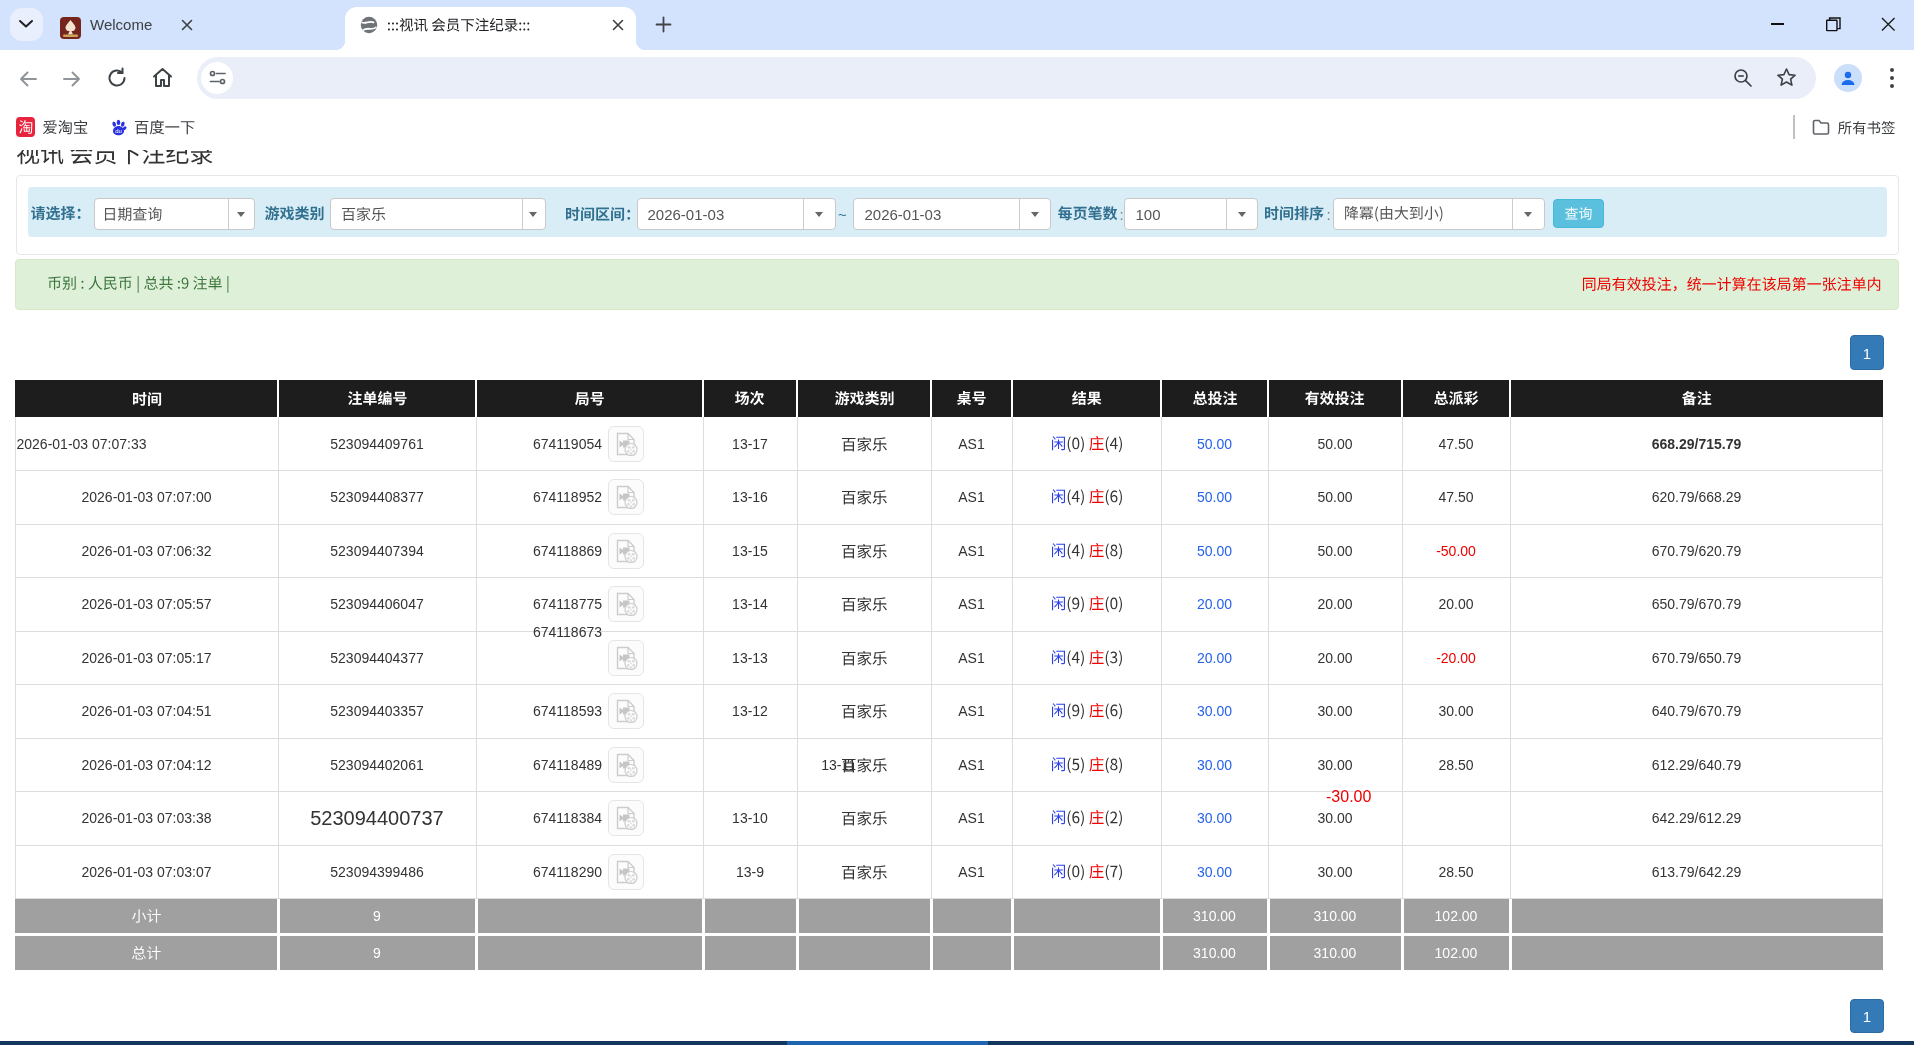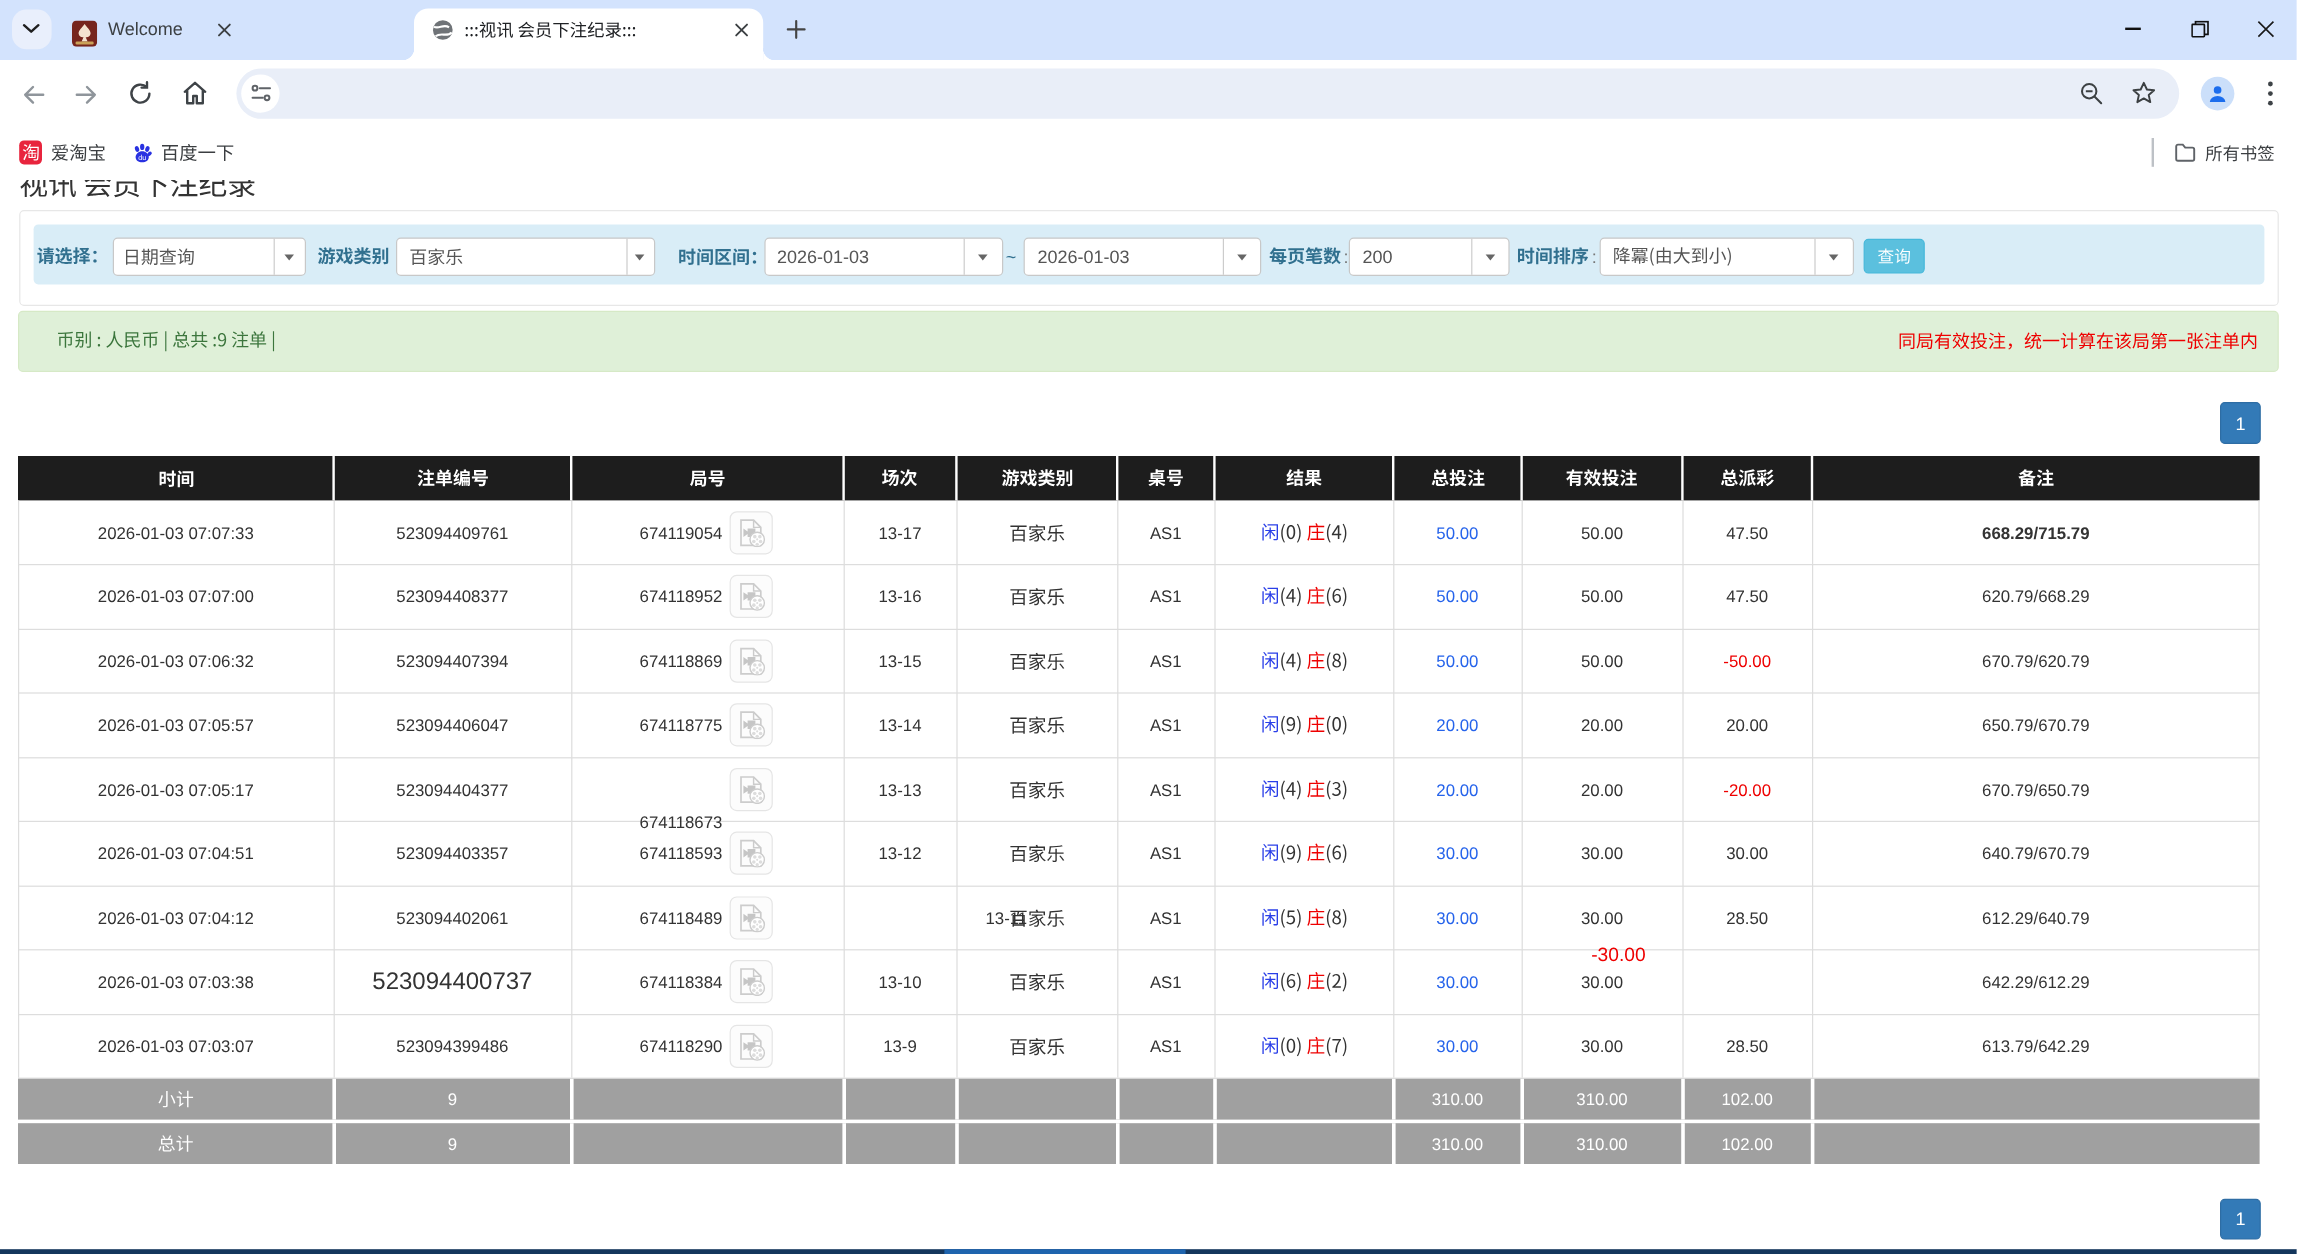--- a/index.html
+++ b/index.html
@@ -40,21 +40,21 @@
     <div class="abs" style="left:1019px;top:199px;width:1px;height:30px;background:#ccc"></div>
     <div class="abs" style="left:1030.5px;top:211.5px;width:0;height:0;border-left:4.5px solid transparent;border-right:4.5px solid transparent;border-top:5px solid #666"></div>
     <div style="position:absolute;left:864.5px;top:204.7px;font-size:15px;color:#555;font-weight:400;white-space:nowrap;line-height:19px">2026-01-03</div>
     <svg style="position:absolute;left:1058.0px;top:206.4px;overflow:visible;" width="59.3" height="14.3" viewBox="0.42 -12.87 59.31 14.28">
       <path fill="#31708f" d="M10.62 -7.05 10.575 -5.3999999999999995H8.775L9.285 -5.91C8.895 -6.27 8.235 -6.705 7.574999999999999 -7.05ZM0.525 -5.46V-3.855H2.61C2.4299999999999997 -2.67 2.235 -1.545 2.0549999999999997 -0.6599999999999999H3.0L10.185 -0.645C10.125 -0.44999999999999996 10.065 -0.3 10.004999999999999 -0.22499999999999998C9.855 -0.015 9.719999999999999 0.015 9.465 0.015C9.15 0.03 8.565 0.015 7.89 -0.045C8.115 0.345 8.295 0.945 8.31 1.335C9.09 1.38 9.84 1.38 10.334999999999999 1.305C10.844999999999999 1.23 11.25 1.08 11.58 0.585C11.745 0.36 11.879999999999999 -0.015 11.985 -0.645H13.844999999999999V-2.2199999999999998H12.165L12.27 -3.855H14.504999999999999V-5.46H12.344999999999999L12.42 -7.83C12.42 -8.055 12.434999999999999 -8.625 12.434999999999999 -8.625H3.525C3.795 -8.985 4.05 -9.375 4.305 -9.78H13.934999999999999V-11.385H5.234999999999999L5.685 -12.315L3.885 -12.84C3.12 -10.98 1.7999999999999998 -9.06 0.42 -7.904999999999999C0.87 -7.665 1.665 -7.154999999999999 2.04 -6.8549999999999995C2.4 -7.2299999999999995 2.775 -7.6499999999999995 3.15 -8.129999999999999C3.06 -7.2749999999999995 2.955 -6.375 2.835 -5.46ZM5.85 -6.45C6.435 -6.18 7.08 -5.7749999999999995 7.59 -5.3999999999999995H4.62L4.8149999999999995 -7.05H6.465ZM10.395 -2.2199999999999998H8.64L9.135 -2.73C8.745 -3.105 8.07 -3.54 7.41 -3.915H10.514999999999999ZM5.654999999999999 -3.3449999999999998C6.255 -3.045 6.93 -2.625 7.455 -2.2199999999999998H4.17L4.41 -3.915H6.24Z M21.615 -6.734999999999999V-4.05C21.615 -2.5949999999999998 20.775 -1.05 15.6 -0.09C16.005 0.27 16.515 0.975 16.71 1.365C22.305 0.195 23.475 -1.8599999999999999 23.475 -4.02V-6.734999999999999ZM23.04 -1.425C24.75 -0.6749999999999999 27.09 0.54 28.2 1.365L29.31 -0.045C28.11 -0.855 25.71 -1.98 24.060000000000002 -2.6399999999999997ZM17.235 -9.014999999999999V-2.025H19.08V-7.364999999999999H26.07V-2.07H28.005V-9.014999999999999H22.545C22.755 -9.42 22.98 -9.885 23.189999999999998 -10.365H29.13V-12.03H16.005V-10.365H21.165C21.045 -9.915 20.895 -9.435 20.759999999999998 -9.014999999999999Z M30.72 -2.88 30.885 -1.3199999999999998 35.955 -1.68V-1.1099999999999999C35.955 0.6749999999999999 36.525 1.185 38.595 1.185C39.045 1.185 41.085 1.185 41.55 1.185C43.23 1.185 43.74 0.63 43.965 -1.26C43.47 -1.365 42.735 -1.635 42.345 -1.92C42.24 -0.615 42.105000000000004 -0.375 41.4 -0.375C40.905 -0.375 39.18 -0.375 38.79 -0.375C37.935 -0.375 37.785 -0.48 37.785 -1.125V-1.7999999999999998L44.31 -2.265L44.144999999999996 -3.78L37.785 -3.36V-4.29L43.155 -4.665L43.004999999999995 -6.1049999999999995L37.785 -5.76V-6.54C39.81 -6.675 41.775 -6.885 43.394999999999996 -7.185L42.615 -8.685C39.825 -8.174999999999999 35.49 -7.875 31.68 -7.785C31.845 -7.395 32.025 -6.75 32.055 -6.3C33.3 -6.3149999999999995 34.62 -6.359999999999999 35.955 -6.42V-5.654999999999999L31.44 -5.3549999999999995L31.59 -3.8699999999999997L35.955 -4.17V-3.225ZM38.745 -12.87C38.415 -11.879999999999999 37.875 -10.905 37.23 -10.125V-11.504999999999999H33.975C34.11 -11.805 34.23 -12.12 34.35 -12.42L32.625 -12.87C32.145 -11.475 31.305 -10.049999999999999 30.345 -9.15C30.765 -8.924999999999999 31.515 -8.445 31.86 -8.16C32.31 -8.655 32.76 -9.299999999999999 33.18 -10.004999999999999H33.405C33.78 -9.375 34.14 -8.625 34.29 -8.129999999999999L35.835 -8.745C35.715 -9.09 35.49 -9.555 35.22 -10.004999999999999H37.125C36.9 -9.75 36.66 -9.51 36.42 -9.299999999999999C36.84 -9.06 37.59 -8.565 37.935 -8.265C38.415 -8.73 38.894999999999996 -9.33 39.315 -10.004999999999999H39.9C40.215 -9.48 40.515 -8.879999999999999 40.635 -8.459999999999999L42.195 -9.03C42.105000000000004 -9.299999999999999 41.925 -9.66 41.715 -10.004999999999999H44.28V-11.504999999999999H40.125C40.26 -11.805 40.394999999999996 -12.105 40.5 -12.42Z M51.36 -12.57C51.12 -12.0 50.7 -11.174999999999999 50.37 -10.65L51.51 -10.139999999999999C51.9 -10.605 52.38 -11.295 52.875 -11.969999999999999ZM50.61 -3.57C50.34 -3.045 49.98 -2.58 49.575 -2.175L48.345 -2.775L48.795 -3.57ZM46.2 -2.205C46.89 -1.9349999999999998 47.625 -1.575 48.345 -1.2C47.49 -0.6749999999999999 46.485 -0.285 45.39 -0.045C45.69 0.27 46.035 0.8999999999999999 46.2 1.305C47.55 0.9299999999999999 48.765 0.39 49.785 -0.375C50.22 -0.105 50.61 0.16499999999999998 50.925 0.40499999999999997L51.99 -0.765C51.69 -0.975 51.315 -1.2 50.925 -1.44C51.69 -2.31 52.275 -3.3899999999999997 52.65 -4.725L51.675 -5.085L51.405 -5.0249999999999995H49.515L49.755 -5.609999999999999L48.165 -5.895C48.06 -5.609999999999999 47.94 -5.325 47.805 -5.0249999999999995H45.9V-3.57H47.055C46.77 -3.06 46.47 -2.5949999999999998 46.2 -2.205ZM46.005 -11.955C46.365 -11.37 46.725 -10.59 46.83 -10.08H45.645V-8.67H47.865C47.175 -7.935 46.215 -7.2749999999999995 45.33 -6.915C45.66 -6.585 46.05 -6.0 46.26 -5.595C47.01 -6.015 47.805 -6.63 48.495 -7.319999999999999V-5.984999999999999H50.16V-7.6049999999999995C50.73 -7.154999999999999 51.315 -6.66 51.644999999999996 -6.345L52.59 -7.59C52.32 -7.785 51.495 -8.28 50.805 -8.67H53.01V-10.08H50.16V-12.75H48.495V-10.08H46.95L48.195 -10.62C48.075 -11.16 47.685 -11.924999999999999 47.295 -12.495ZM54.18 -12.705C53.85 -10.004999999999999 53.175 -7.4399999999999995 51.975 -5.88C52.335 -5.625 53.01 -5.04 53.265 -4.74C53.55 -5.145 53.82 -5.595 54.06 -6.09C54.345 -4.95 54.69 -3.885 55.125 -2.94C54.345 -1.68 53.25 -0.735 51.735 -0.045C52.035 0.3 52.515 1.05 52.665 1.41C54.075 0.69 55.17 -0.21 56.01 -1.335C56.685 -0.3 57.525 0.57 58.56 1.2149999999999999C58.815 0.765 59.34 0.12 59.73 -0.195C58.59 -0.825 57.69 -1.77 56.985 -2.94C57.705 -4.425 58.155 -6.194999999999999 58.44 -8.31H59.385V-9.975H55.365C55.545 -10.785 55.71 -11.61 55.83 -12.465ZM56.76 -8.31C56.61 -7.035 56.385 -5.895 56.04 -4.905C55.635 -5.955 55.335 -7.095 55.125 -8.31Z"></path>
     </svg>
     <div style="position:absolute;left:1119.5px;top:204.7px;font-size:15px;color:#777;font-weight:400;white-space:nowrap;line-height:19px">:</div>
     <div class="abs" style="left:1123.5px;top:198px;width:134.5px;height:32px;background:#fff;border:1px solid #c8c8c8;border-radius:4px"></div>
     <div class="abs" style="left:1226px;top:199px;width:1px;height:30px;background:#ccc"></div>
     <div class="abs" style="left:1237.5px;top:211.5px;width:0;height:0;border-left:4.5px solid transparent;border-right:4.5px solid transparent;border-top:5px solid #666"></div>
-    <div style="position:absolute;left:1135.5px;top:204.7px;font-size:15px;color:#555;font-weight:400;white-space:nowrap;line-height:19px">200</div>
+    <div style="position:absolute;left:1135.5px;top:204.7px;font-size:15px;color:#555;font-weight:400;white-space:nowrap;line-height:19px">100</div>
     <svg style="position:absolute;left:1265.0px;top:206.4px;overflow:visible;" width="58.4" height="14.3" viewBox="0.99 -12.87 58.36 14.28">
       <path fill="#31708f" d="M6.885 -6.42C7.6049999999999995 -5.325 8.58 -3.84 9.014999999999999 -2.9699999999999998L10.62 -3.9C10.125 -4.755 9.105 -6.165 8.37 -7.199999999999999ZM4.484999999999999 -5.7749999999999995V-3.045H2.67V-5.7749999999999995ZM4.484999999999999 -7.35H2.67V-9.959999999999999H4.484999999999999ZM0.99 -11.565V-0.24H2.67V-1.44H6.165V-11.565ZM11.205 -12.645V-9.975H6.72V-8.19H11.205V-1.065C11.205 -0.765 11.084999999999999 -0.6599999999999999 10.754999999999999 -0.6599999999999999C10.424999999999999 -0.6599999999999999 9.315 -0.6599999999999999 8.265 -0.705C8.535 -0.195 8.82 0.615 8.895 1.1099999999999999C10.395 1.125 11.459999999999999 1.08 12.12 0.7949999999999999C12.795 0.51 13.035 0.03 13.035 -1.05V-8.19H14.565V-9.975H13.035V-12.645Z M16.065 -9.135V1.3199999999999998H17.925V-9.135ZM16.275 -11.775C16.965 -11.055 17.73 -10.065 18.045 -9.405L19.56 -10.379999999999999C19.215 -11.055 18.39 -11.985 17.7 -12.645ZM21.06 -4.2299999999999995H23.955V-2.79H21.06ZM21.06 -7.095H23.955V-5.67H21.06ZM19.455 -8.535V-1.3499999999999999H25.634999999999998V-8.535ZM20.085 -12.0V-10.32H27.21V-0.6C27.21 -0.42 27.15 -0.345 26.955 -0.345C26.79 -0.345 26.22 -0.32999999999999996 25.755 -0.36C25.965 0.075 26.189999999999998 0.78 26.265 1.2449999999999999C27.21 1.2449999999999999 27.915 1.2149999999999999 28.424999999999997 0.945C28.92 0.6599999999999999 29.07 0.24 29.07 -0.6V-12.0Z M32.325 -12.75V-9.885H30.63V-8.219999999999999H32.325V-5.535C31.62 -5.37 30.975 -5.234999999999999 30.435 -5.13L30.705 -3.36L32.325 -3.78V-0.645C32.325 -0.44999999999999996 32.265 -0.39 32.07 -0.39C31.89 -0.39 31.335 -0.39 30.81 -0.40499999999999997C31.02 0.045 31.245 0.75 31.29 1.2C32.28 1.2 32.955 1.155 33.435 0.885C33.9 0.615 34.05 0.18 34.05 -0.645V-4.2299999999999995L35.61 -4.6499999999999995L35.4 -6.3L34.05 -5.955V-8.219999999999999H35.415V-9.885H34.05V-12.75ZM35.55 -3.9899999999999998V-2.37H37.815V1.3199999999999998H39.54V-12.555H37.815V-10.365H35.88V-8.79H37.815V-7.17H35.925V-5.609999999999999H37.815V-3.9899999999999998ZM40.575 -12.57V1.3499999999999999H42.3V-2.34H44.55V-3.945H42.3V-5.609999999999999H44.235V-7.17H42.3V-8.79H44.355V-10.365H42.3V-12.57Z M50.55 -6.09C51.255 -5.7749999999999995 52.095 -5.37 52.86 -4.9799999999999995H48.78V-3.465H52.875V-0.525C52.875 -0.32999999999999996 52.8 -0.27 52.5 -0.27C52.23 -0.255 51.135 -0.27 50.25 -0.3C50.49 0.16499999999999998 50.76 0.855 50.835 1.3499999999999999C52.14 1.3499999999999999 53.1 1.365 53.79 1.1099999999999999C54.495 0.87 54.69 0.42 54.69 -0.48V-3.465H56.835C56.535 -2.94 56.205 -2.4299999999999997 55.92 -2.04L57.36 -1.38C58.004999999999995 -2.205 58.754999999999995 -3.4499999999999997 59.355 -4.56L58.065 -5.085L57.78 -4.9799999999999995H55.695L55.815 -5.1L55.08 -5.505C56.25 -6.225 57.36 -7.154999999999999 58.215 -8.025L57.075 -8.91L56.67 -8.82H49.485V-7.395H55.17C54.69 -6.975 54.15 -6.555 53.61 -6.24C52.92 -6.555 52.215 -6.8549999999999995 51.63 -7.095ZM51.885 -12.389999999999999 52.35 -11.205H46.635V-7.109999999999999C46.635 -4.89 46.545 -1.74 45.285 0.40499999999999997C45.705 0.6 46.485 1.1099999999999999 46.8 1.41C48.165 -0.945 48.39 -4.6499999999999995 48.39 -7.095V-9.54H59.355V-11.205H54.42C54.225 -11.7 53.925 -12.36 53.67 -12.87Z"></path>
     </svg>
     <div style="position:absolute;left:1326.5px;top:204.7px;font-size:15px;color:#777;font-weight:400;white-space:nowrap;line-height:19px">:</div>
     <div class="abs" style="left:1333px;top:198px;width:211.5px;height:32px;background:#fff;border:1px solid #c8c8c8;border-radius:4px"></div>
     <div class="abs" style="left:1511.5px;top:199px;width:1px;height:30px;background:#ccc"></div>
     <div class="abs" style="left:1523.5px;top:211.5px;width:0;height:0;border-left:4.5px solid transparent;border-right:4.5px solid transparent;border-top:5px solid #666"></div>
     <svg style="position:absolute;left:1345.0px;top:205.7px;overflow:visible;" width="97.6" height="15.5" viewBox="1.17 -12.60 97.59 15.54">
       <path fill="#555" d="M11.76 -10.379999999999999C11.295 -9.705 10.665 -9.105 9.945 -8.594999999999999C9.27 -9.075 8.715 -9.629999999999999 8.295 -10.245L8.415 -10.379999999999999ZM8.715 -12.6C8.1 -11.475 6.975 -10.11 5.415 -9.105C5.654999999999999 -8.94 5.984999999999999 -8.58 6.1499999999999995 -8.34C6.705 -8.73 7.199999999999999 -9.135 7.635 -9.57C8.055 -9.014999999999999 8.535 -8.504999999999999 9.09 -8.04C7.92 -7.364999999999999 6.569999999999999 -6.87 5.22 -6.569999999999999C5.415 -6.345 5.685 -5.9399999999999995 5.79 -5.67C7.26 -6.045 8.7 -6.614999999999999 9.959999999999999 -7.395C11.084999999999999 -6.66 12.389999999999999 -6.12 13.799999999999999 -5.805C13.95 -6.09 14.25 -6.51 14.49 -6.72C13.17 -6.975 11.91 -7.425 10.844999999999999 -8.01C11.879999999999999 -8.82 12.735 -9.795 13.29 -10.995L12.584999999999999 -11.34L12.405 -11.295H9.135C9.389999999999999 -11.655 9.629999999999999 -12.03 9.84 -12.389999999999999ZM6.165 -5.13V-4.14H9.645V-2.1H7.109999999999999L7.529999999999999 -3.57L6.51 -3.705C6.3149999999999995 -2.8649999999999998 6.0 -1.815 5.7299999999999995 -1.1099999999999999H9.645V1.2H10.74V-1.1099999999999999H14.145V-2.1H10.74V-4.14H13.68V-5.13H10.74V-6.285H9.645V-5.13ZM1.17 -11.985V1.17H2.175V-10.965H4.185C3.81 -9.959999999999999 3.33 -8.64 2.835 -7.574999999999999C4.05 -6.375 4.365 -5.3549999999999995 4.38 -4.53C4.38 -4.05 4.29 -3.63 4.02 -3.48C3.9 -3.375 3.7199999999999998 -3.3449999999999998 3.51 -3.33C3.255 -3.315 2.925 -3.315 2.55 -3.36C2.73 -3.06 2.835 -2.6399999999999997 2.85 -2.355C3.21 -2.34 3.5999999999999996 -2.34 3.9299999999999997 -2.385C4.26 -2.415 4.53 -2.505 4.755 -2.655C5.1899999999999995 -2.9699999999999998 5.385 -3.6149999999999998 5.385 -4.425C5.385 -5.37 5.1 -6.45 3.885 -7.694999999999999C4.455 -8.895 5.055 -10.35 5.535 -11.58L4.8 -12.03L4.635 -11.985Z M16.08 -11.924999999999999V-9.27H17.07V-11.055H27.795V-9.27H28.83V-11.924999999999999ZM18.675 -6.3149999999999995H26.295V-5.535H18.675ZM18.675 -7.725H26.295V-6.96H18.675ZM23.97 -10.725V-10.049999999999999H21.0V-10.725H19.965V-10.049999999999999H17.445V-9.254999999999999H19.965V-8.655H21.0V-9.254999999999999H23.97V-8.655H25.02V-9.254999999999999H27.405V-10.049999999999999H25.02V-10.725ZM17.61 -8.4V-4.845H20.384999999999998C20.22 -4.59 20.025 -4.335 19.8 -4.095H15.9V-3.255H18.884999999999998C18.03 -2.5949999999999998 16.92 -1.9949999999999999 15.54 -1.545C15.765 -1.365 16.035 -0.975 16.17 -0.72C16.935 -1.005 17.625 -1.3199999999999998 18.24 -1.665V0.615H19.275V-1.5H21.915V1.2H22.995V-1.5H25.799999999999997V-0.40499999999999997C25.799999999999997 -0.255 25.755 -0.21 25.59 -0.21C25.424999999999997 -0.21 24.869999999999997 -0.21 24.240000000000002 -0.22499999999999998C24.36 0.015 24.525 0.315 24.585 0.57C25.455 0.57 26.025 0.57 26.4 0.435C26.759999999999998 0.3 26.85 0.075 26.85 -0.40499999999999997V-1.6199999999999999C27.48 -1.26 28.155 -0.96 28.814999999999998 -0.765C28.965 -1.02 29.265 -1.395 29.490000000000002 -1.605C28.244999999999997 -1.905 26.939999999999998 -2.52 26.025 -3.255H29.174999999999997V-4.095H21.09C21.285 -4.335 21.45 -4.59 21.6 -4.845H27.42V-8.4ZM19.275 -2.295H19.215C19.65 -2.5949999999999998 20.025 -2.925 20.355 -3.255H24.810000000000002C25.11 -2.925 25.455 -2.5949999999999998 25.845 -2.295H22.995V-3.135H21.915V-2.295Z M33.585 2.94 34.425 2.565C33.135 0.435 32.52 -2.1149999999999998 32.52 -4.665C32.52 -7.199999999999999 33.135 -9.735 34.425 -11.879999999999999L33.585 -12.27C32.205 -10.02 31.38 -7.6049999999999995 31.38 -4.665C31.38 -1.71 32.205 0.705 33.585 2.94Z M37.905 -4.185H41.955V-0.855H37.905ZM47.22 -4.185V-0.855H43.095V-4.185ZM37.905 -5.295V-8.565H41.955V-5.295ZM47.22 -5.295H43.095V-8.565H47.22ZM41.955 -12.6V-9.69H36.78V1.2H37.905V0.27H47.22V1.14H48.39V-9.69H43.095V-12.6Z M56.985 -12.584999999999999C56.97 -11.4 56.985 -9.885 56.76 -8.295H51.0V-7.14H56.565C55.965 -4.29 54.465 -1.38 50.715 0.24C51.03 0.48 51.39 0.885 51.57 1.17C55.230000000000004 -0.51 56.85 -3.3899999999999997 57.585 -6.285C58.755 -2.8649999999999998 60.69 -0.21 63.6 1.17C63.795 0.84 64.155 0.375 64.44 0.12C61.53 -1.095 59.565 -3.8249999999999997 58.515 -7.14H64.2V-8.295H57.96C58.17 -9.87 58.185 -11.37 58.2 -12.584999999999999Z M74.68499999999999 -11.309999999999999V-2.2199999999999998H75.73499999999999V-11.309999999999999ZM77.65499999999999 -12.36V-0.5549999999999999C77.65499999999999 -0.3 77.58 -0.22499999999999998 77.32499999999999 -0.22499999999999998C77.07 -0.21 76.24499999999999 -0.21 75.35999999999999 -0.24C75.53999999999999 0.06 75.72 0.57 75.77999999999999 0.885C76.875 0.885 77.66999999999999 0.855 78.13499999999999 0.6599999999999999C78.585 0.48 78.75 0.15 78.75 -0.5549999999999999V-12.36ZM66.0 -0.63 66.255 0.44999999999999996C68.235 0.06 71.085 -0.48 73.755 -1.005L73.695 -1.9949999999999999L70.54499999999999 -1.41V-3.7649999999999997H73.54499999999999V-4.77H70.54499999999999V-6.375H69.47999999999999V-4.77H66.52499999999999V-3.7649999999999997H69.47999999999999V-1.23ZM66.85499999999999 -6.585C67.21499999999999 -6.75 67.77 -6.81 72.46499999999999 -7.26C72.675 -6.915 72.85499999999999 -6.6 72.99 -6.33L73.845 -6.8999999999999995C73.41 -7.755 72.41999999999999 -9.12 71.58 -10.125L70.755 -9.645C71.13 -9.195 71.52 -8.655 71.88 -8.145L68.03999999999999 -7.8149999999999995C68.65499999999999 -8.625 69.27 -9.629999999999999 69.77999999999999 -10.62H73.845V-11.61H66.13499999999999V-10.62H68.52C68.03999999999999 -9.555 67.425 -8.594999999999999 67.19999999999999 -8.31C66.945 -7.949999999999999 66.72 -7.694999999999999 66.47999999999999 -7.6499999999999995C66.615 -7.35 66.77999999999999 -6.825 66.85499999999999 -6.585Z M87.02999999999999 -12.389999999999999V-0.36C87.02999999999999 -0.06 86.91 0.03 86.61 0.045C86.29499999999999 0.06 85.21499999999999 0.075 84.11999999999999 0.03C84.3 0.345 84.50999999999999 0.885 84.585 1.2C85.99499999999999 1.2149999999999999 86.925 1.185 87.47999999999999 0.99C88.02 0.8099999999999999 88.24499999999999 0.46499999999999997 88.24499999999999 -0.36V-12.389999999999999ZM90.645 -8.565C91.93499999999999 -6.404999999999999 93.14999999999999 -3.5999999999999996 93.49499999999999 -1.815L94.71 -2.31C94.32 -4.109999999999999 93.04499999999999 -6.87 91.725 -8.969999999999999ZM83.1 -8.865C82.725 -6.8549999999999995 81.88499999999999 -4.26 80.55 -2.67C80.865 -2.5349999999999997 81.36 -2.265 81.615 -2.07C82.97999999999999 -3.735 83.865 -6.45 84.36 -8.655Z M96.55499999999999 2.94C97.93499999999999 0.705 98.75999999999999 -1.71 98.75999999999999 -4.665C98.75999999999999 -7.6049999999999995 97.93499999999999 -10.02 96.55499999999999 -12.27L95.69999999999999 -11.879999999999999C96.99 -9.735 97.63499999999999 -7.199999999999999 97.63499999999999 -4.665C97.63499999999999 -2.1149999999999998 96.99 0.435 95.69999999999999 2.565Z"></path>
     </svg>
@@ -129,21 +129,21 @@
     <div class="abs" style="left:1510px;top:417px;width:1px;height:481px;background:#ddd"></div>
     <div class="abs" style="left:15px;top:470px;width:1868px;height:1px;background:#ddd"></div>
     <div class="abs" style="left:15px;top:524px;width:1868px;height:1px;background:#ddd"></div>
     <div class="abs" style="left:15px;top:577px;width:1868px;height:1px;background:#ddd"></div>
     <div class="abs" style="left:15px;top:631px;width:1868px;height:1px;background:#ddd"></div>
     <div class="abs" style="left:15px;top:684px;width:1868px;height:1px;background:#ddd"></div>
     <div class="abs" style="left:15px;top:738px;width:1868px;height:1px;background:#ddd"></div>
     <div class="abs" style="left:15px;top:791px;width:1868px;height:1px;background:#ddd"></div>
     <div class="abs" style="left:15px;top:845px;width:1868px;height:1px;background:#ddd"></div>
     <div class="abs" style="left:15px;top:898px;width:1868px;height:1px;background:#ddd"></div>
-    <div style="position:absolute;left:16.5px;top:435.1px;width:260px;text-align:center;font-size:14px;color:#333;font-weight:400;line-height:18px">2026-01-03 07:07:33</div>
+    <div style="position:absolute;left:16.5px;top:435.1px;width:260px;text-align:left;font-size:14px;color:#333;font-weight:400;line-height:18px">2026-01-03 07:07:33</div>
     <div style="position:absolute;left:247.0px;top:435.1px;width:260px;text-align:center;font-size:14px;color:#333;font-weight:400;line-height:18px">523094409761</div>
     <div style="position:absolute;left:492.0px;top:435.1px;width:110px;text-align:right;font-size:14px;color:#333;font-weight:400;line-height:18px">674119054</div>
     <div class="abs" style="left:608px;top:425.8px;width:36px;height:36px;background:#fcfcfc;border:1px solid #e5e5e5;border-radius:6px"></div>
 <svg class="abs" style="left:615px;top:431.8px" width="23" height="24" viewBox="0 0 23 24">
 <path d="M2.5 1.5 h10.5 l6 6 V22.5 H2.5 z" fill="none" stroke="#ccc" stroke-width="1.4"></path>
 <path d="M13 1.5 v6 h6" fill="none" stroke="#ccc" stroke-width="1.2"></path>
 <path d="M4.5 8.5 l3.5 2.4 v-2.4 h6.5 v7 h-6.5 v-2.4 l-3.5 2.4 z" fill="#c6c6c6"></path>
 <circle cx="16" cy="17.5" r="6" fill="#fff" stroke="#ccc" stroke-width="1.2"></circle>
 <circle cx="14" cy="15.2" r="1.5" fill="#ddd"></circle>
       <circle cx="18.2" cy="15.2" r="1.5" fill="#ddd"></circle>
@@ -255,21 +255,21 @@
       <path fill="#333" d="M19.2045 3.038 20.072499999999998 2.6505C18.7395 0.4495 18.104 -2.1854999999999998 18.104 -4.8205C18.104 -7.4399999999999995 18.7395 -10.0595 20.072499999999998 -12.276L19.2045 -12.679C17.7785 -10.354 16.926 -7.8585 16.926 -4.8205C16.926 -1.767 17.7785 0.7285 19.2045 3.038Z M24.381500000000003 0.2015C26.505000000000003 0.2015 28.5045 -1.5655 28.5045 -6.169C28.5045 -9.7805 26.8615 -11.563 24.676000000000002 -11.563C22.909 -11.563 21.421 -10.0905 21.421 -7.874C21.421 -5.5335 22.661 -4.309 24.552 -4.309C25.497500000000002 -4.309 26.474 -4.8515 27.1715 -5.6885C27.063000000000002 -2.17 25.792 -0.9765 24.335 -0.9765C23.591 -0.9765 22.909 -1.302 22.413 -1.8445L21.638 -0.961C22.273500000000002 -0.2945 23.1415 0.2015 24.381500000000003 0.2015ZM27.156 -6.882C26.3965 -5.797 25.544 -5.3629999999999995 24.7845 -5.3629999999999995C23.436 -5.3629999999999995 22.754 -6.3549999999999995 22.754 -7.874C22.754 -9.4395 23.591 -10.4625 24.6915 -10.4625C26.133000000000003 -10.4625 27.001 -9.2225 27.156 -6.882Z M30.876 3.038C32.302 0.7285 33.1545 -1.767 33.1545 -4.8205C33.1545 -7.8585 32.302 -10.354 30.876 -12.679L29.9925 -12.276C31.325499999999998 -10.0595 31.992 -7.4399999999999995 31.992 -4.8205C31.992 -2.1854999999999998 31.325499999999998 0.4495 29.9925 2.6505Z"></path>
       <path fill="#ee0000" d="M46.438 -9.331V-6.107H42.346000000000004V-4.991H46.438V-0.3565H41.307500000000005V0.7595H52.8395V-0.3565H47.616V-4.991H52.049V-6.107H47.616V-9.331ZM45.337500000000006 -12.802999999999999C45.6785 -12.2295 46.035000000000004 -11.4545 46.221000000000004 -10.9275H40.052V-6.8665C40.052 -4.619 39.928000000000004 -1.426 38.657000000000004 0.837C38.967 0.9299999999999999 39.478500000000004 1.209 39.711 1.3795C41.013000000000005 -0.992 41.199000000000005 -4.464 41.199000000000005 -6.8665V-9.8425H52.7465V-10.9275H46.5465L47.43 -11.2065C47.2595 -11.718 46.825500000000005 -12.524 46.469 -13.1285Z"></path>
       <path fill="#333" d="M57.257000000000005 3.038 58.125 2.6505C56.792 0.4495 56.1565 -2.1854999999999998 56.1565 -4.8205C56.1565 -7.4399999999999995 56.792 -10.0595 58.125 -12.276L57.257000000000005 -12.679C55.831 -10.354 54.978500000000004 -7.8585 54.978500000000004 -4.8205C54.978500000000004 -1.767 55.831 0.7285 57.257000000000005 3.038Z M63.1005 0.2015C65.255 0.2015 66.6345 -1.7515 66.6345 -5.7195C66.6345 -9.6565 65.255 -11.563 63.1005 -11.563C60.9305 -11.563 59.5665 -9.6565 59.5665 -5.7195C59.5665 -1.7515 60.9305 0.2015 63.1005 0.2015ZM63.1005 -0.9455C61.814 -0.9455 60.9305 -2.387 60.9305 -5.7195C60.9305 -9.0365 61.814 -10.447 63.1005 -10.447C64.387 -10.447 65.2705 -9.0365 65.2705 -5.7195C65.2705 -2.387 64.387 -0.9455 63.1005 -0.9455Z M68.9285 3.038C70.3545 0.7285 71.20700000000001 -1.767 71.20700000000001 -4.8205C71.20700000000001 -7.8585 70.3545 -10.354 68.9285 -12.679L68.045 -12.276C69.378 -10.0595 70.0445 -7.4399999999999995 70.0445 -4.8205C70.0445 -2.1854999999999998 69.378 0.4495 68.045 2.6505Z"></path>
     </svg>
     <div style="position:absolute;left:1084.5px;top:595.1px;width:260px;text-align:center;font-size:14px;color:#2563eb;font-weight:400;line-height:18px">20.00</div>
     <div style="position:absolute;left:1205.0px;top:595.1px;width:260px;text-align:center;font-size:14px;color:#333;font-weight:400;line-height:18px">20.00</div>
     <div style="position:absolute;left:1326.0px;top:595.1px;width:260px;text-align:center;font-size:14px;color:#333;font-weight:400;line-height:18px">20.00</div>
     <div style="position:absolute;left:1566.5px;top:595.1px;width:260px;text-align:center;font-size:14px;color:#333;font-weight:400;line-height:18px">650.79/670.79</div>
     <div style="position:absolute;left:16.5px;top:649.1px;width:260px;text-align:center;font-size:14px;color:#333;font-weight:400;line-height:18px">2026-01-03 07:05:17</div>
     <div style="position:absolute;left:247.0px;top:649.1px;width:260px;text-align:center;font-size:14px;color:#333;font-weight:400;line-height:18px">523094404377</div>
-    <div style="position:absolute;left:492.0px;top:676px;width:110px;text-align:right;font-size:14px;color:#333;font-weight:400;line-height:18px">674118673</div>
+    <div style="position:absolute;left:492.0px;top:623px;width:110px;text-align:right;font-size:14px;color:#333;font-weight:400;line-height:18px">674118673</div>
     <div class="abs" style="left:608px;top:639.8px;width:36px;height:36px;background:#fcfcfc;border:1px solid #e5e5e5;border-radius:6px"></div>
 <svg class="abs" style="left:615px;top:645.8px" width="23" height="24" viewBox="0 0 23 24">
 <path d="M2.5 1.5 h10.5 l6 6 V22.5 H2.5 z" fill="none" stroke="#ccc" stroke-width="1.4"></path>
 <path d="M13 1.5 v6 h6" fill="none" stroke="#ccc" stroke-width="1.2"></path>
 <path d="M4.5 8.5 l3.5 2.4 v-2.4 h6.5 v7 h-6.5 v-2.4 l-3.5 2.4 z" fill="#c6c6c6"></path>
 <circle cx="16" cy="17.5" r="6" fill="#fff" stroke="#ccc" stroke-width="1.2"></circle>
 <circle cx="14" cy="15.2" r="1.5" fill="#ddd"></circle>
       <circle cx="18.2" cy="15.2" r="1.5" fill="#ddd"></circle>
 <circle cx="13.2" cy="19.3" r="1.5" fill="#ddd"></circle>
       <circle cx="18.8" cy="19.3" r="1.5" fill="#ddd"></circle>

